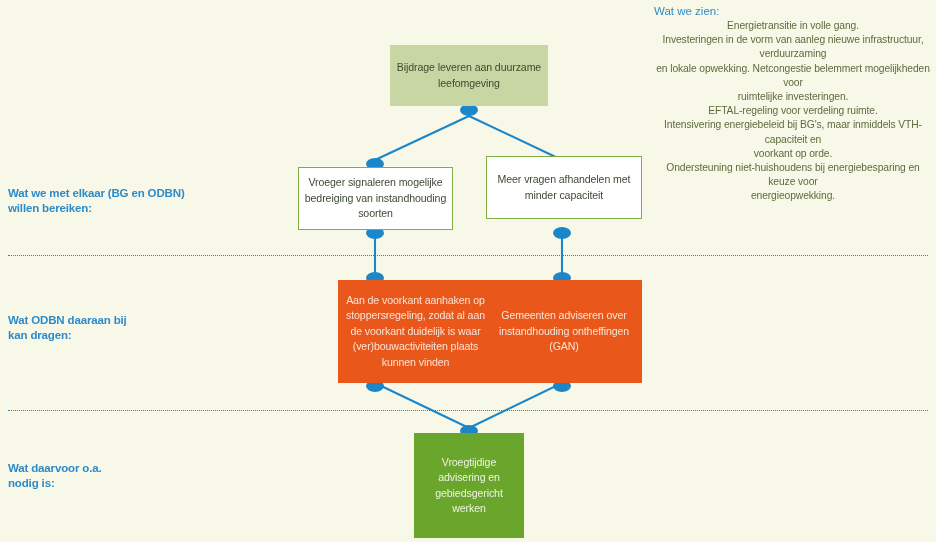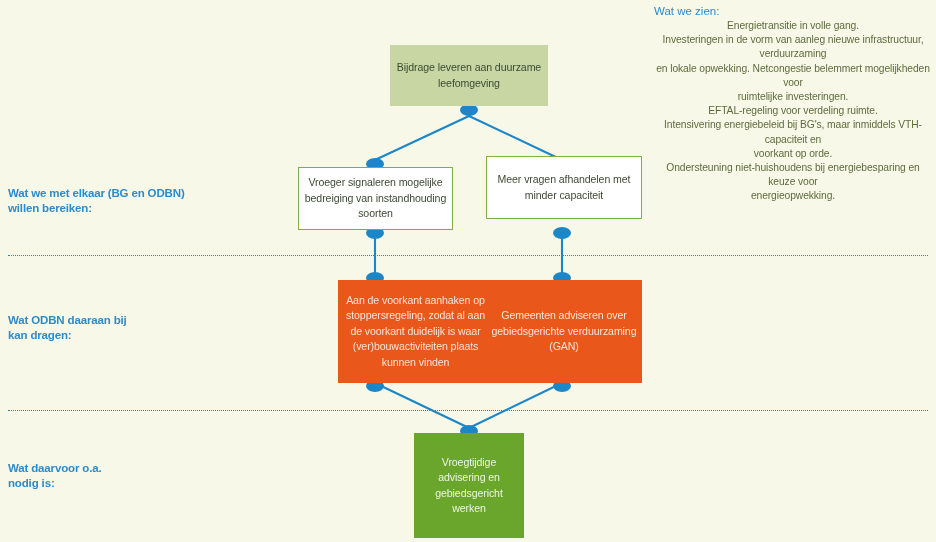--- a/index.html
+++ b/index.html
@@ -168,20 +168,20 @@
     <span class="box-text">Vroeger signaleren mogelijke bedreiging van instandhouding soorten</span>
   </div>
   <div class="box box-white" style="left:486px; top:156px; width:156px; height:63px;">
     <span class="box-text">Meer vragen afhandelen met minder capaciteit</span>
   </div>
 
   <div class="box box-orange" style="left:298px; top:280px; width:155px; height:103px;margin-left:40px;">
     <span class="box-text">Aan de voorkant aanhaken op stoppersregeling, zodat al aan de voorkant duidelijk is waar (ver)bouwactiviteiten plaats kunnen vinden</span>
   </div>
   <div class="box box-orange" style="left:486px; top:280px; width:156px; height:103px;">
-    <span class="box-text">Gemeenten adviseren over gebiedsgerichte verduurzaming (GAN)</span>
+    <span class="box-text">Gemeenten adviseren over instandhouding ontheffingen (GAN)</span>
   </div>
 
   <div class="box box-green" style="left:414px; top:433px; width:110px; height:105px; padding:4px 14px;">
     <span class="box-text">Vroegtijdige advisering en gebiedsgericht werken</span>
   </div>
 
 </div>
 
 </body></html>

